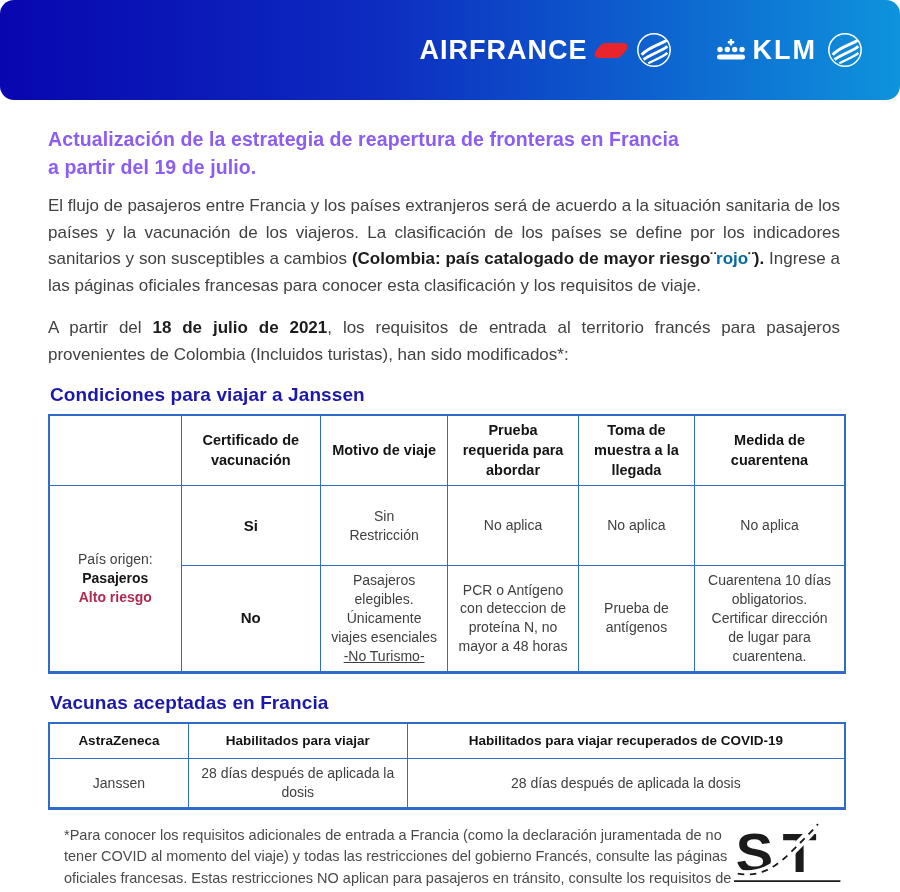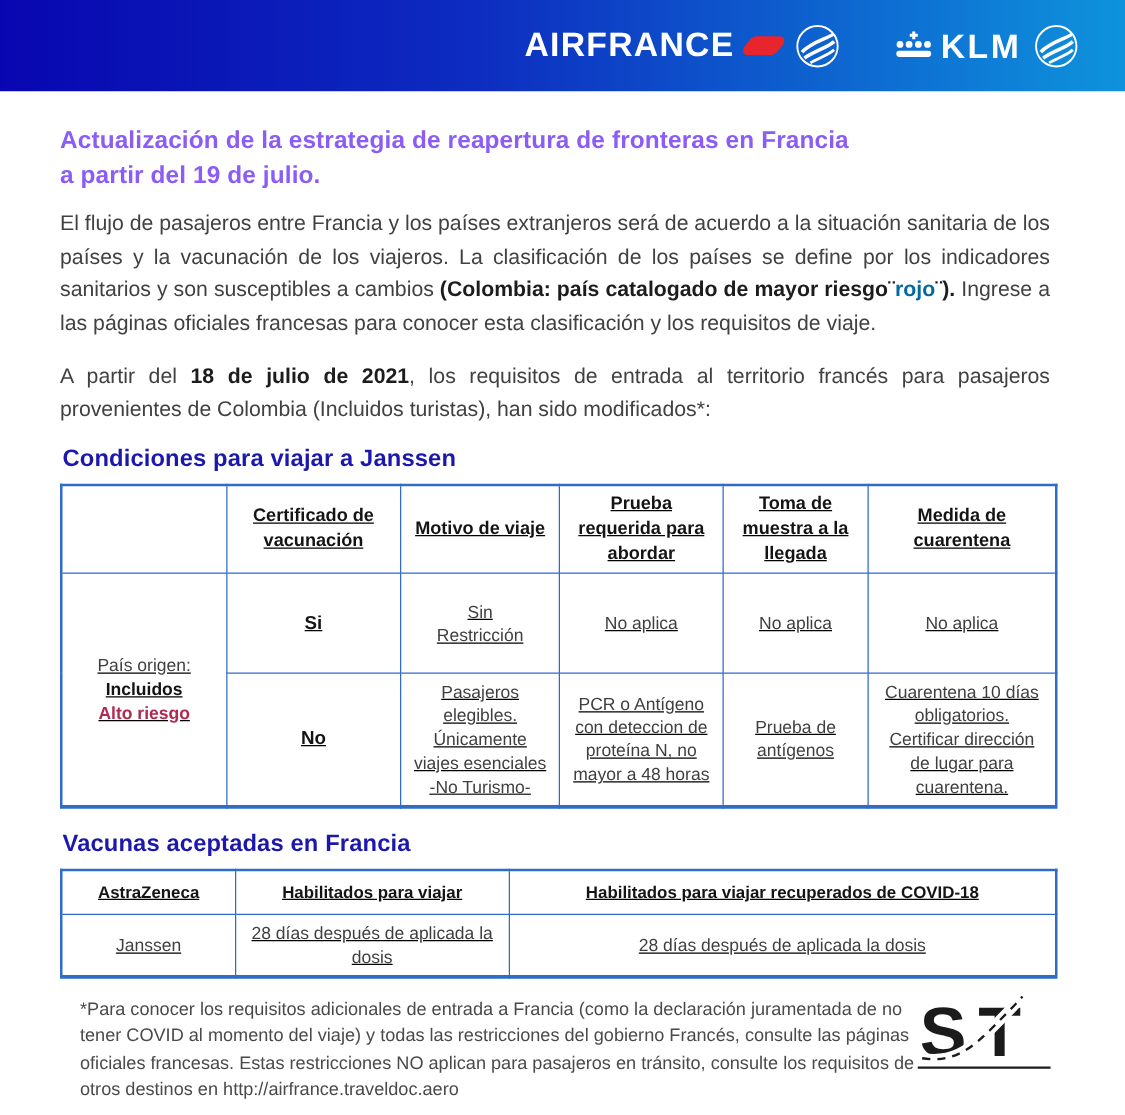--- a/index.html
+++ b/index.html
@@ -4,24 +4,24 @@
 <style>
   * { box-sizing: border-box; }
   html,body { margin:0; padding:0; }
   body {
     width:900px; height:892px; background:#ffffff;
     font-family:"Liberation Sans", sans-serif;
     overflow:hidden;
   }
   
   .header-bar {
-    height:73px;
+    height:100px;
     background:linear-gradient(90deg,#0806b0 0%, #0d2cc0 42%, #0e93dc 100%);
     display:flex; align-items:center; justify-content:flex-end;
-    padding-right:36px; gap:36px;
+    padding-right:36px; gap:36px;border-radius:14px;
   }
   .af-logo { display:flex; align-items:center; gap:9px; }
   .af-text { color:#ffffff; font-weight:bold; font-size:27px; letter-spacing:1px; }
   .af-swoosh {
     width:30px; height:15px; background:#e8252d;
     transform:skewX(-40deg);
     border-radius:3px 9px 3px 9px;
     margin-left:-1px;
   }
   .klm-logo { display:flex; align-items:center; gap:9px; }
@@ -39,21 +39,21 @@
   }
   p.body-par b { color:#1c1c1c; }
   .red-word { color:#0369a1; font-weight:bold; }
   h2.section-title {
     color:#1d18ac; font-size:19px; font-weight:bold;
     margin:6px 0 8px 2px; letter-spacing:0.1px;
   }
   
   table.doc-table {
     border-collapse:collapse; width:798px; table-layout:fixed;
-    border:2px solid #2e6cc8; border-bottom-width:3px;text-decoration:underline;
+    border:2px solid #2e6cc8; border-bottom-width:3px;
   }
   table.doc-table td, table.doc-table th {
     border:1.5px solid #2e6cc8;
     text-align:center; vertical-align:middle;
     font-size:14px; color:#3f3f3f; padding:5px 7px;
     line-height:1.35;
   }
   table.doc-table th { font-size:14.5px; color:#141414; font-weight:bold; }
   .t1 thead tr { height:66px; }
   .t1 tr.row-si { height:80px; }
@@ -139,21 +139,21 @@
         <th>Motivo de viaje</th>
         <th>Prueba requerida para abordar</th>
         <th>Toma de muestra a la llegada</th>
         <th>Medida de cuarentena</th>
       </tr>
     </thead>
     <tbody>
       <tr class="row-si">
         <td rowspan="2" class="origin-cell">
           <span>País origen:</span><br>
-          <span class="country">Incluidos</span><br>
+          <span class="country">Pasajeros</span><br>
           <span class="crimson">Alto riesgo</span>
         </td>
         <td class="bold-cell">Si</td>
         <td class="preline">Sin
 Restricción</td>
         <td>No aplica</td>
         <td>No aplica</td>
         <td>No aplica</td>
       </tr>
       <tr class="row-no">
@@ -174,21 +174,21 @@
   <table class="doc-table t2">
     <colgroup>
       <col style="width:17.5%">
         <col style="width:27.5%">
         <col style="width:55%">
     </colgroup>
     <thead>
       <tr>
         <th>AstraZeneca</th>
         <th>Habilitados para viajar</th>
-        <th>Habilitados para viajar recuperados de COVID-18</th>
+        <th>Habilitados para viajar recuperados de COVID-19</th>
       </tr>
     </thead>
     <tbody>
       <tr class="v-row-2">
         <td>Janssen</td>
         <td>28 días después de aplicada la dosis</td>
         <td>28 días después de aplicada la dosis</td>
       </tr>
     </tbody>
   </table>

